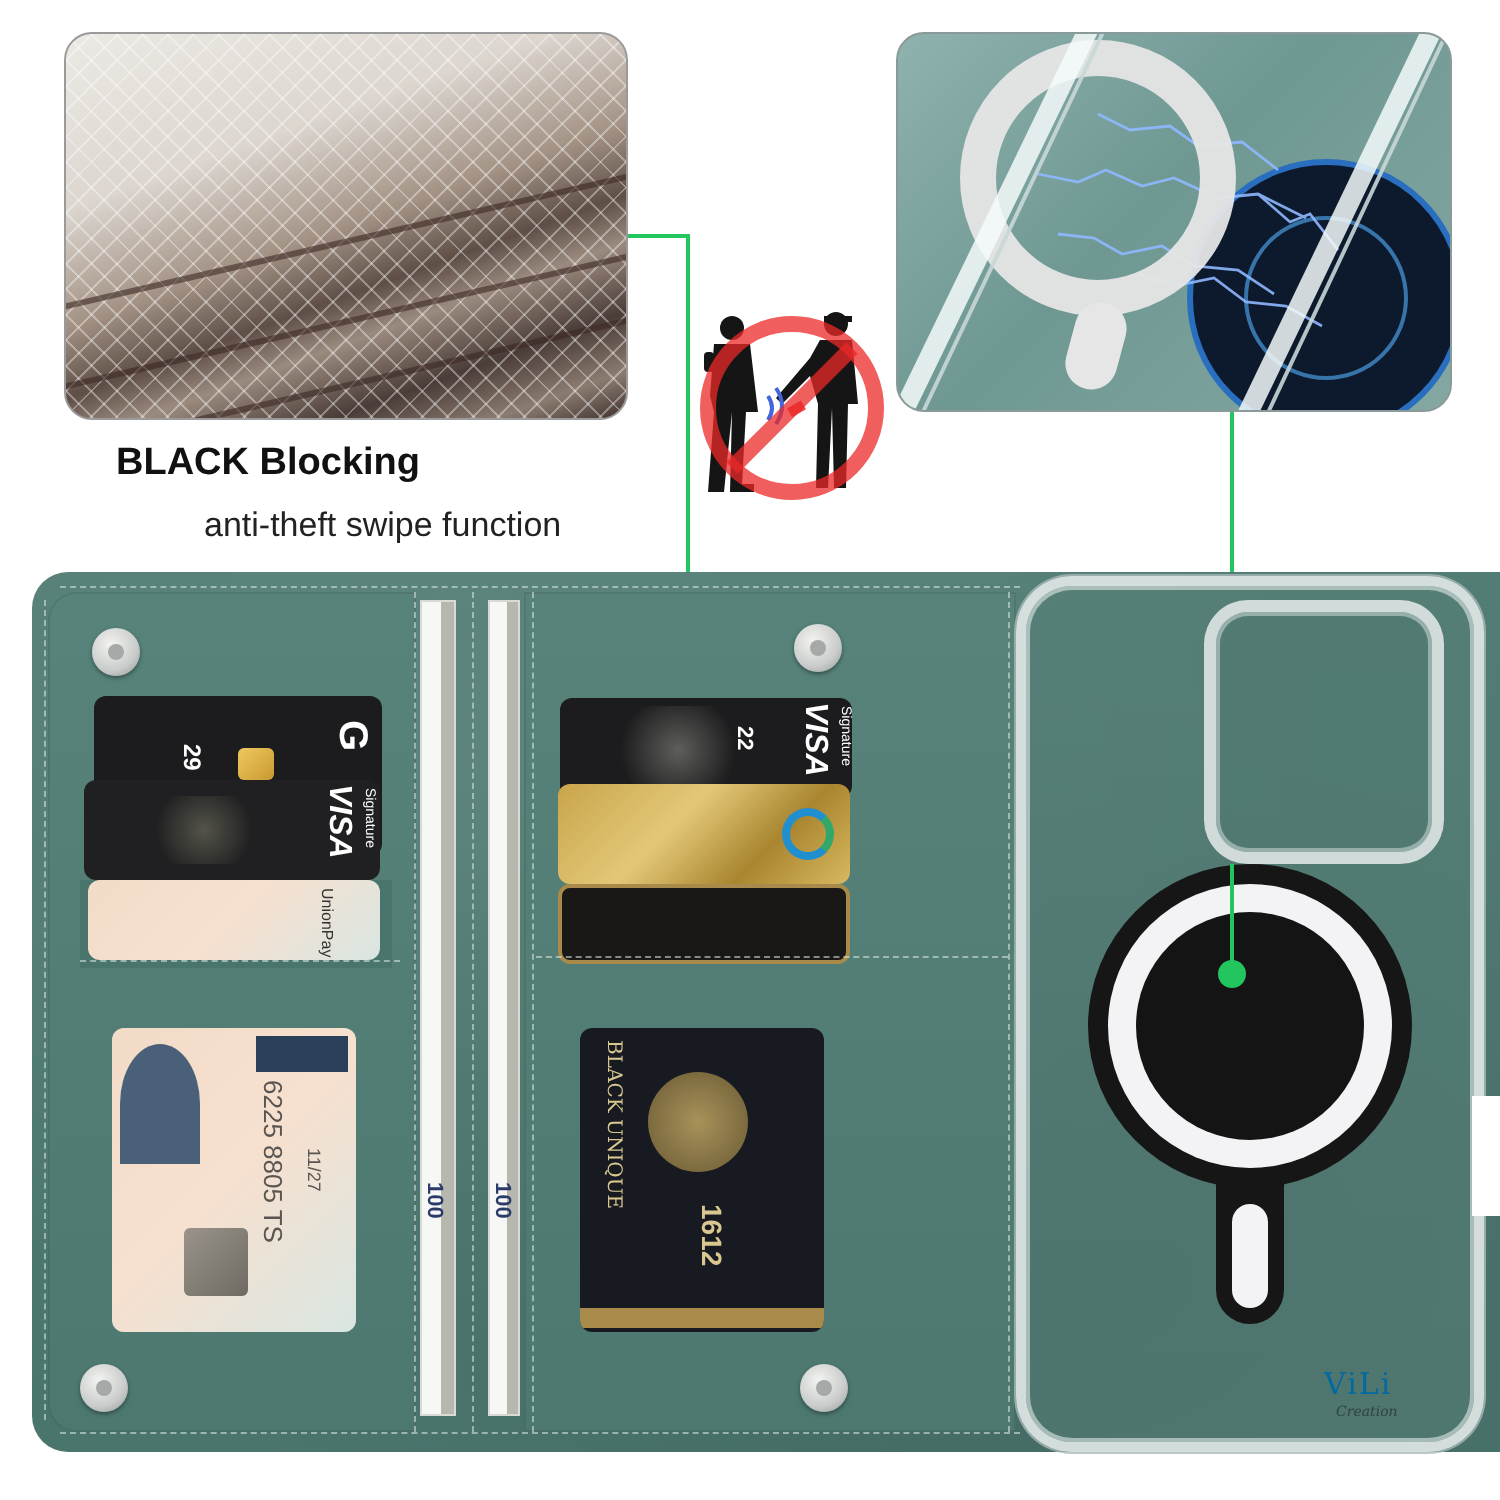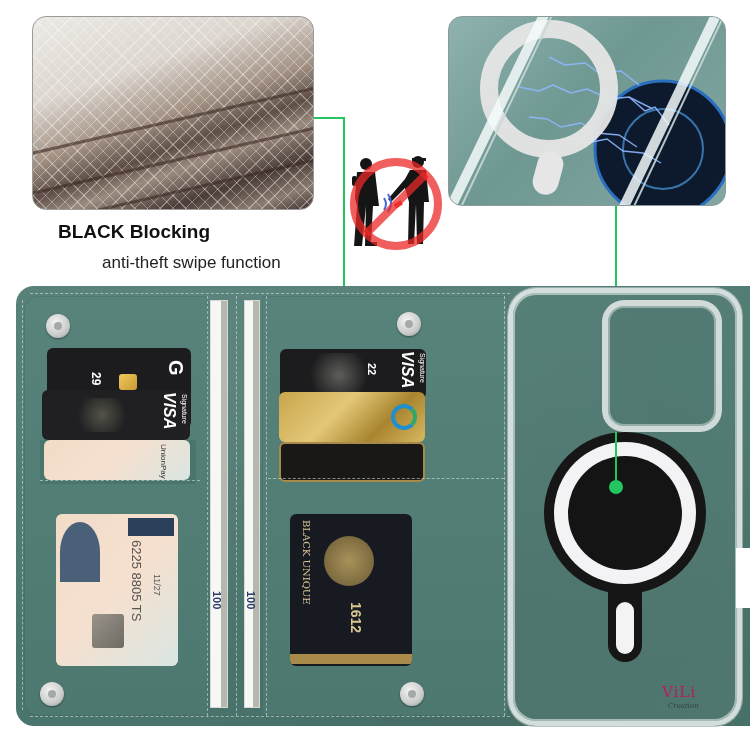--- a/index.html
+++ b/index.html
@@ -125,21 +125,21 @@
   }
   .mag-tab {
     left: 608px; top: 584px; width: 34px; height: 78px; border-radius: 0 0 17px 17px;
     background: #161616;
   }
   .mag-tab-pill {
     position: absolute; left: 8px; top: 18px; width: 18px; height: 52px; border-radius: 9px;
     background: #f3f3f6;
   }
   .brand-logo {
-    left: 662px; top: 683px; font-family: "DejaVu Serif", serif; font-size: 15px; color: #be185d; letter-spacing: 1px;
+    left: 662px; top: 683px; font-family: "DejaVu Serif", serif; font-size: 15px; color: #0369a1; letter-spacing: 1px;
   }
   .brand-sub {
     left: 668px; top: 702px; font-family: "DejaVu Serif", serif; font-style: italic; font-size: 7px; color: #2e4541; text-align: center;
   }
   .side-tab {
     left: 736px; top: 548px; width: 14px; height: 60px; background: #ffffff;
   }
 </style>
 </head>
 <body>

